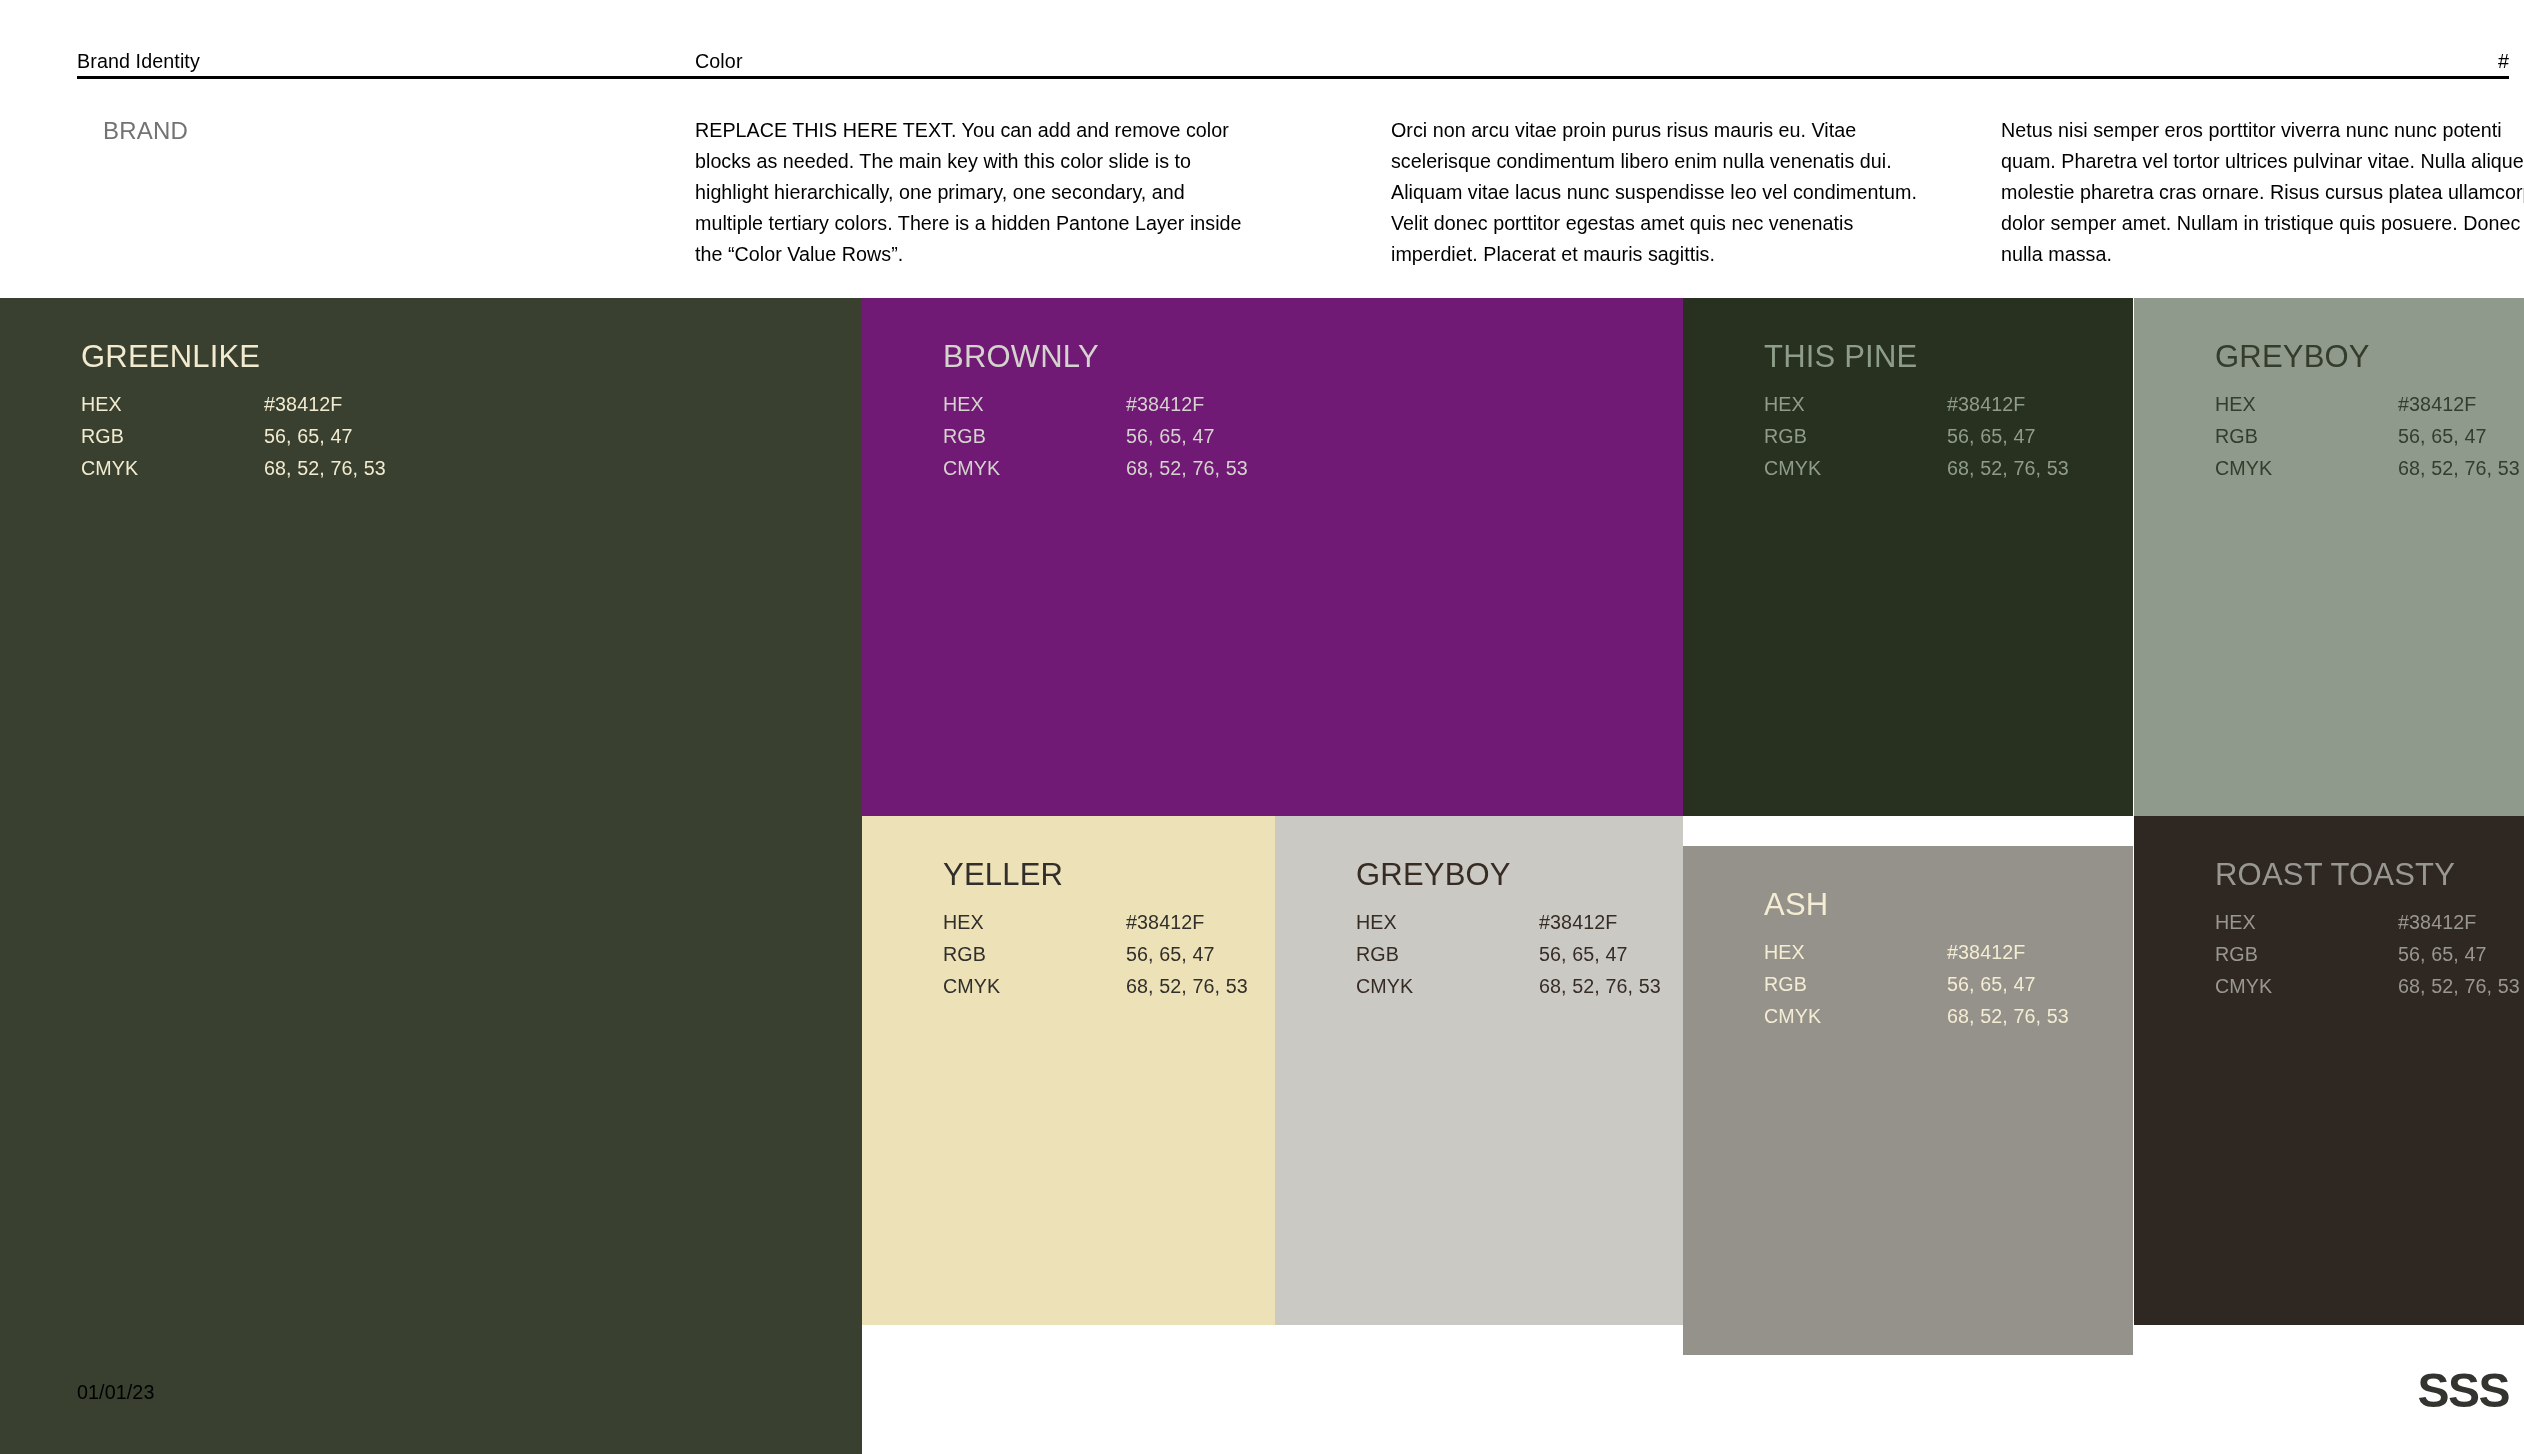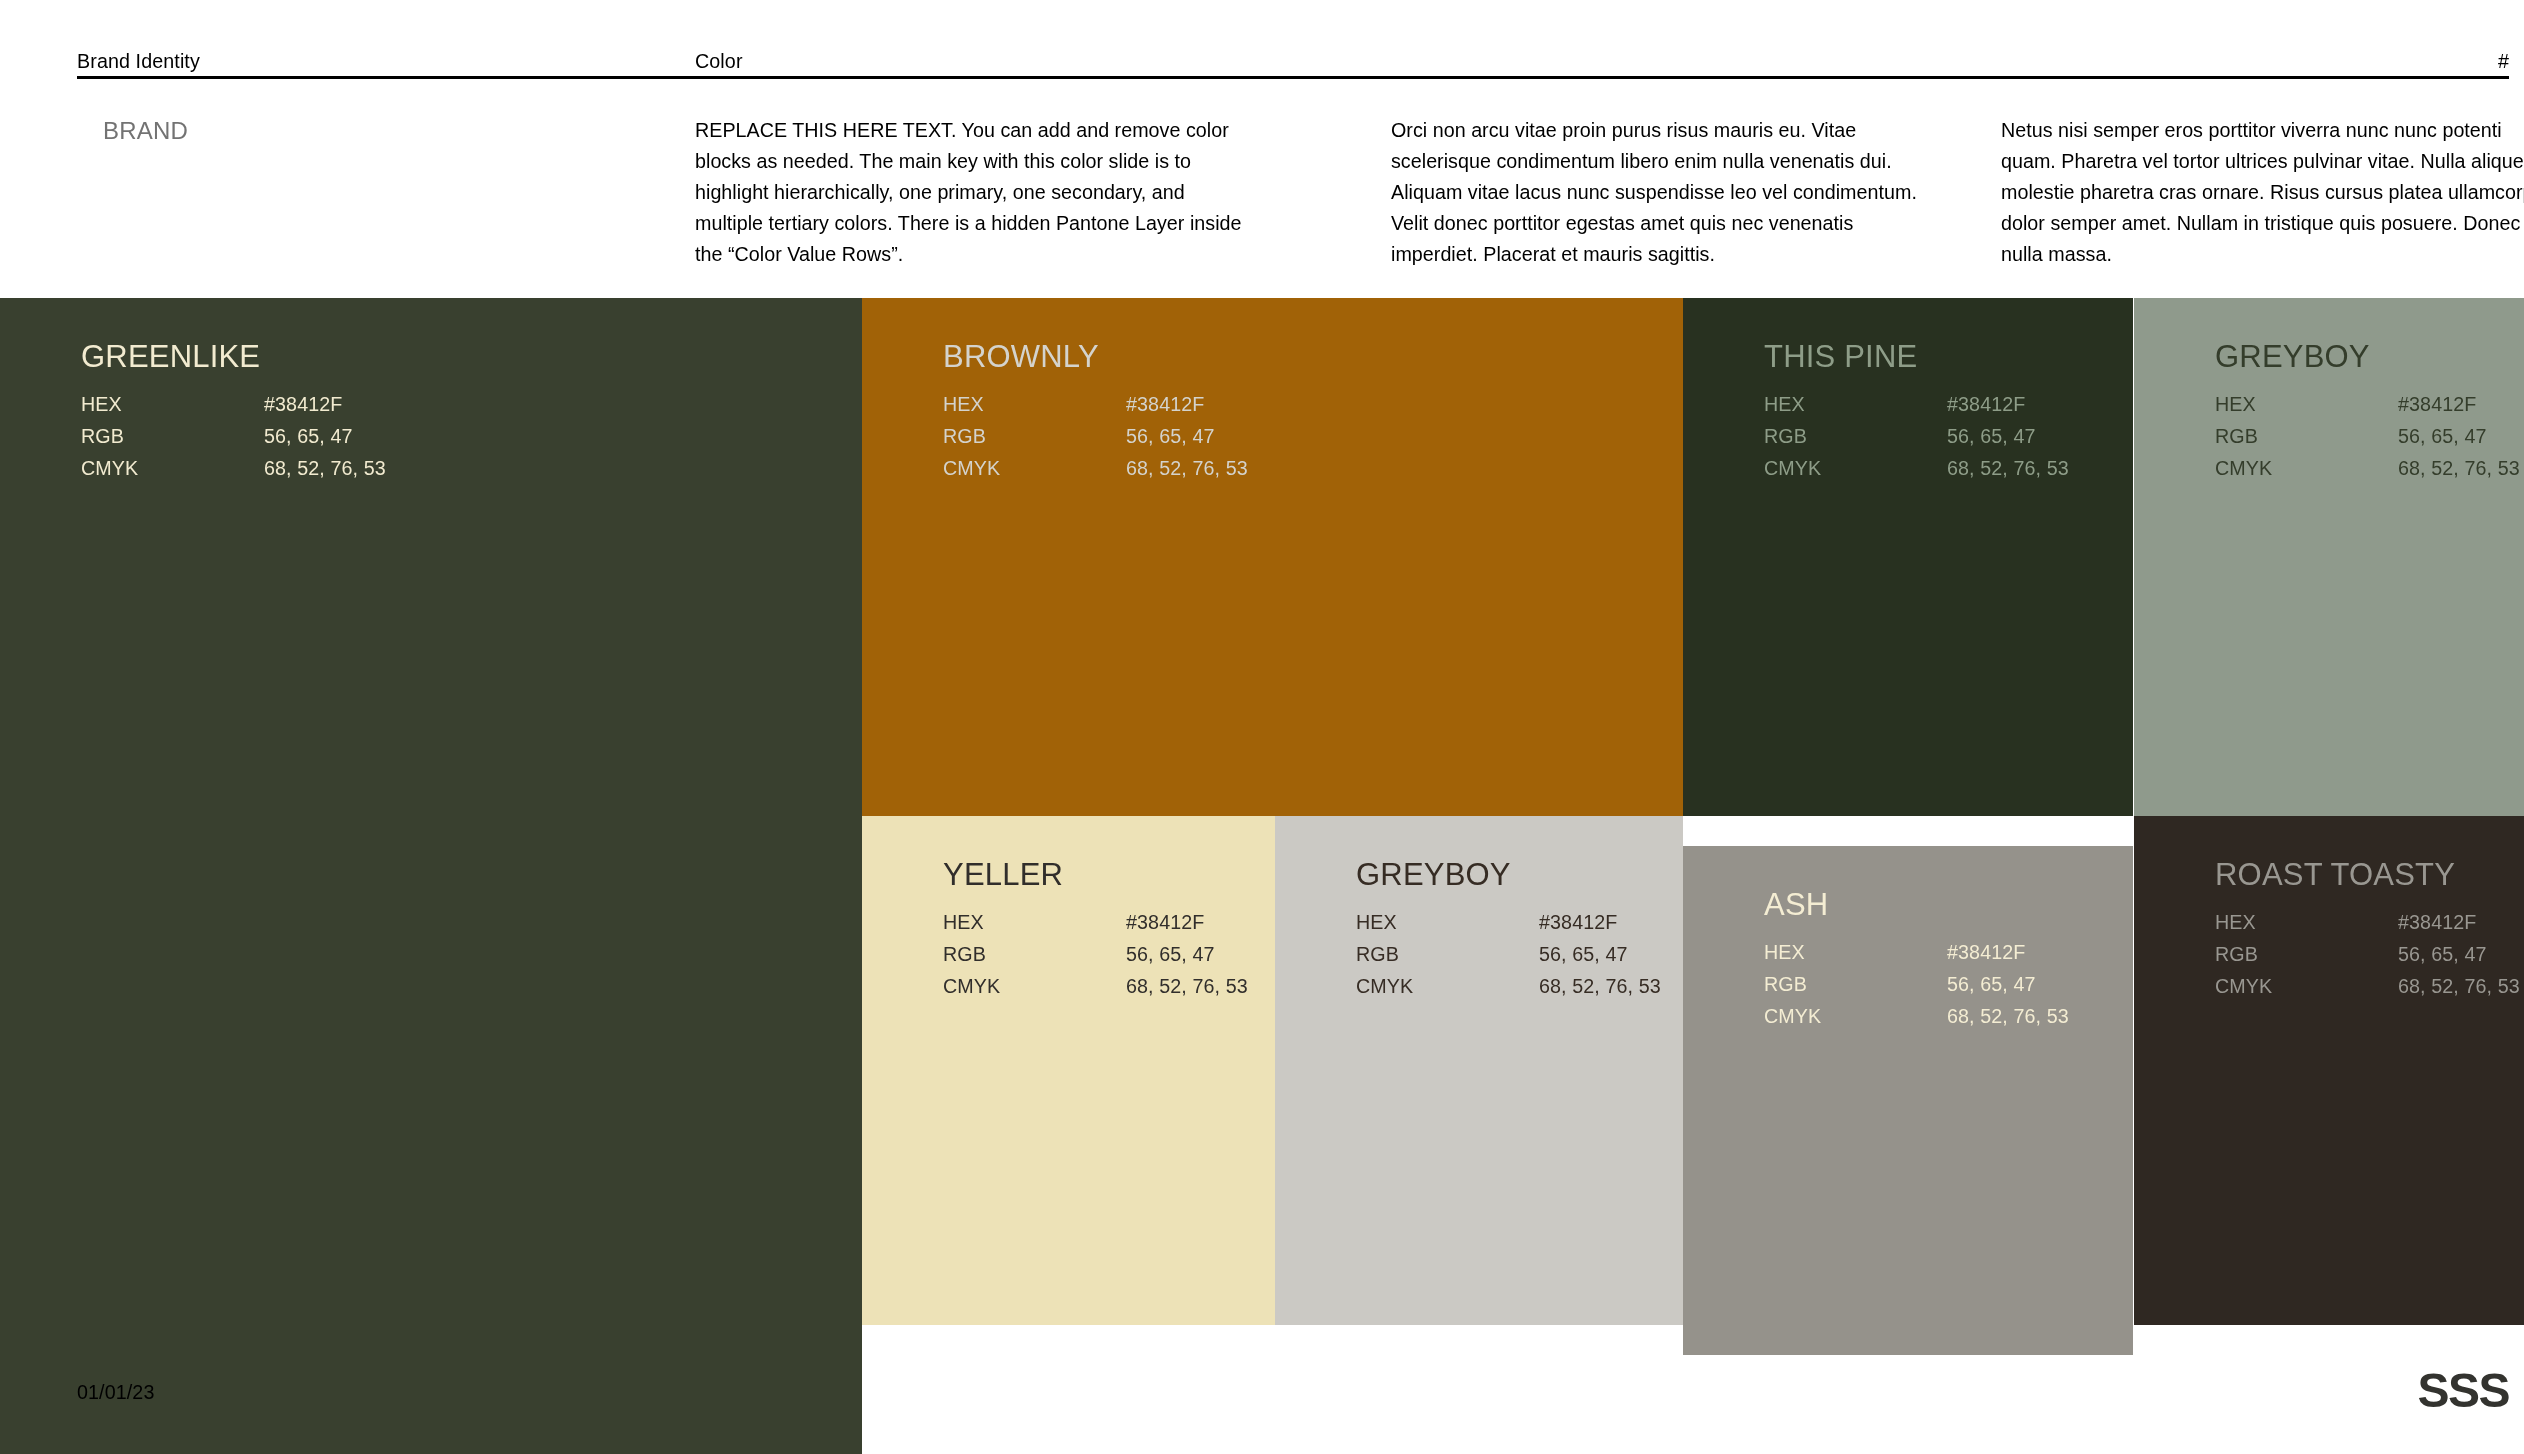--- a/index.html
+++ b/index.html
@@ -101,21 +101,21 @@
           <div class="sw-row">
             <div class="sw-key">RGB</div>
             <div class="sw-val" style="left: 183px;">56, 65, 47</div>
           </div>
           <div class="sw-row">
             <div class="sw-key">CMYK</div>
             <div class="sw-val" style="left: 183px;">68, 52, 76, 53</div>
           </div>
         </div>
       </div>
-      <div class="sw" style="left: 862px; top: 0px; width: 821px; height: 518px; background: #a16207; color: rgb(212, 211, 205);">
+      <div class="sw" style="left: 862px; top: 0px; width: 821px; height: 518px; background: #701a75; color: rgb(212, 211, 205);">
         <div class="sw-name">BROWNLY</div>
         <div class="sw-rows">
           <div class="sw-row">
             <div class="sw-key">HEX</div>
             <div class="sw-val" style="left: 183px;">#38412F</div>
           </div>
           <div class="sw-row">
             <div class="sw-key">RGB</div>
             <div class="sw-val" style="left: 183px;">56, 65, 47</div>
           </div>

